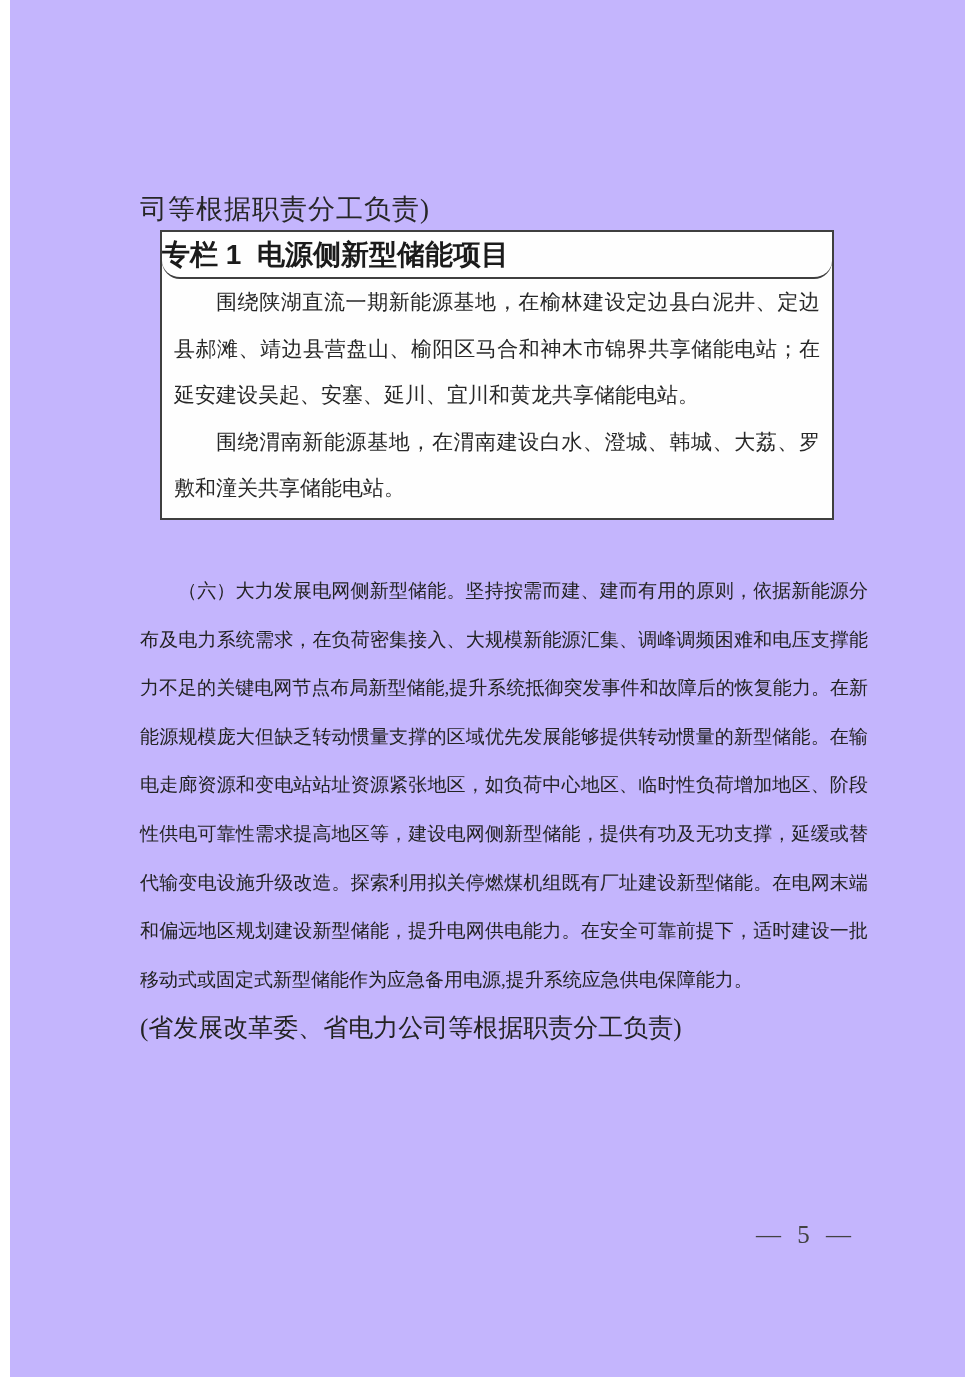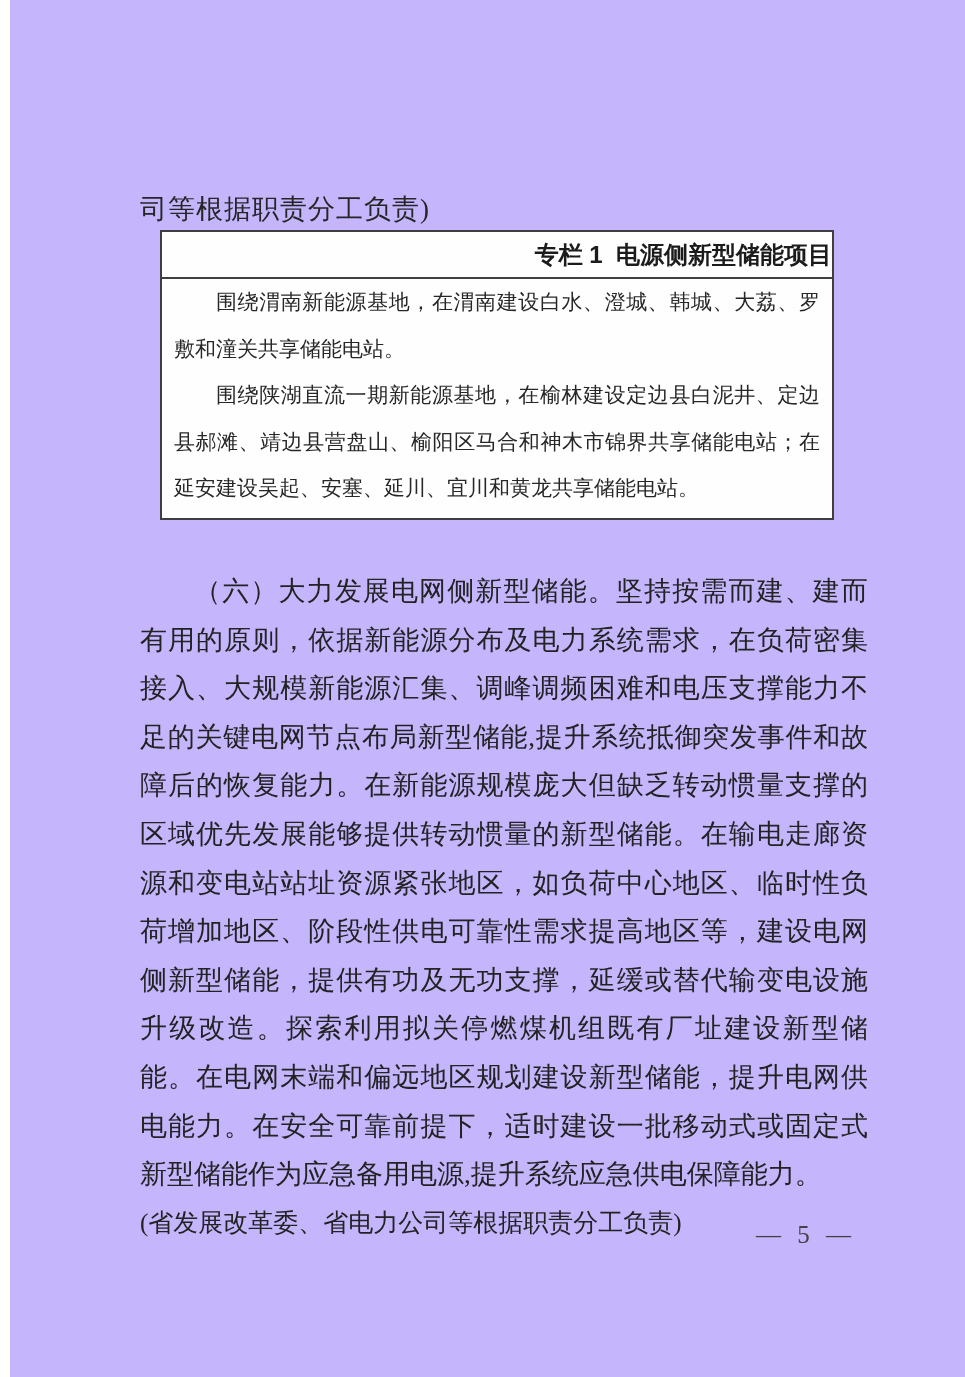--- a/index.html
+++ b/index.html
@@ -30,48 +30,49 @@
     left: 150px;
     top: 230px;
     width: 674px;
     box-sizing: border-box;
     border: 2px solid #3f3f3f;
     background: #fefefe;
   }
   .box-title {
     height: 45px;
     line-height: 45px;
-    text-align: right;
+    text-align: left;
     font-family: "Liberation Sans", "DejaVu Sans", sans-serif;
     font-weight: bold;
-    font-size: 24px;
+    font-size: 28px;
     color: #1b1b1b;
     border-bottom: 2px solid #3f3f3f;
     white-space: pre;
+    border-radius: 18px;
   }
   .box-body {
     padding: 0 12px 6px 12px;
   }
   .box-body p {
     margin: 0;
     font-size: 21px;
     line-height: 46.5px;
     text-indent: 2em;
     text-align: justify;
     color: #272727;
   }
   .main-flow {
     position: absolute;
     left: 130px;
     top: 567px;
     width: 728px;
   }
   .main-paragraph {
     margin: 0;
-    font-size: 27px;
+    font-size: 19px;
     line-height: 48.6px;
     text-align: justify;
     text-indent: 2em;
     color: #232323;
   }
   .attribution-line {
     margin: 0;
     font-size: 25px;
     line-height: 48.6px;
     text-align: left;
@@ -91,22 +92,22 @@
 </head>
 <body>
 
 <div class="page">
 
   <div class="intro-line">司等根据职责分工负责)</div>
 
   <div class="callout-box">
     <div class="box-title">专栏 1  电源侧新型储能项目</div>
     <div class="box-body">
+      <p>围绕陕湖直流一期新能源基地，在榆林建设定边县白泥井、定边县郝滩、靖边县营盘山、榆阳区马合和神木市锦界共享储能电站；在延安建设吴起、安塞、延川、宜川和黄龙共享储能电站。</p>
       <p>围绕渭南新能源基地，在渭南建设白水、澄城、韩城、大荔、罗敷和潼关共享储能电站。</p>
-      <p>围绕陕湖直流一期新能源基地，在榆林建设定边县白泥井、定边县郝滩、靖边县营盘山、榆阳区马合和神木市锦界共享储能电站；在延安建设吴起、安塞、延川、宜川和黄龙共享储能电站。</p>
     </div>
   </div>
 
   <div class="main-flow">
     <p class="main-paragraph">（六）大力发展电网侧新型储能。坚持按需而建、建而有用的原则，依据新能源分布及电力系统需求，在负荷密集接入、大规模新能源汇集、调峰调频困难和电压支撑能力不足的关键电网节点布局新型储能,提升系统抵御突发事件和故障后的恢复能力。在新能源规模庞大但缺乏转动惯量支撑的区域优先发展能够提供转动惯量的新型储能。在输电走廊资源和变电站站址资源紧张地区，如负荷中心地区、临时性负荷增加地区、阶段性供电可靠性需求提高地区等，建设电网侧新型储能，提供有功及无功支撑，延缓或替代输变电设施升级改造。探索利用拟关停燃煤机组既有厂址建设新型储能。在电网末端和偏远地区规划建设新型储能，提升电网供电能力。在安全可靠前提下，适时建设一批移动式或固定式新型储能作为应急备用电源,提升系统应急供电保障能力。</p>
     <p class="attribution-line">(省发展改革委、省电力公司等根据职责分工负责)</p>
   </div>
 
   <div class="page-number">— 5 —</div>
 

